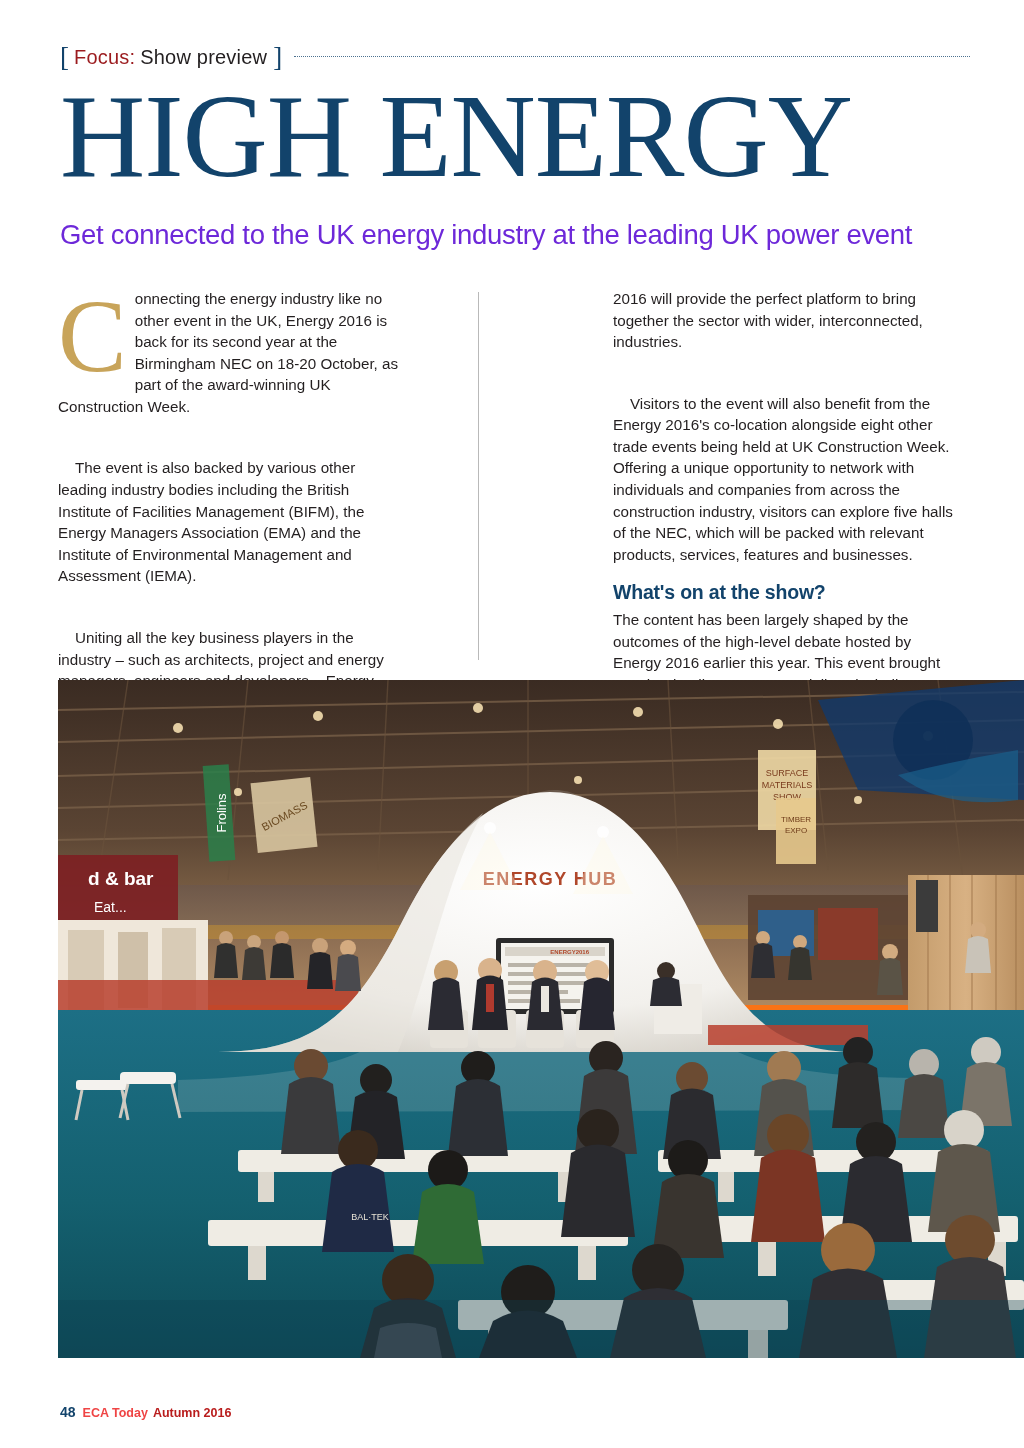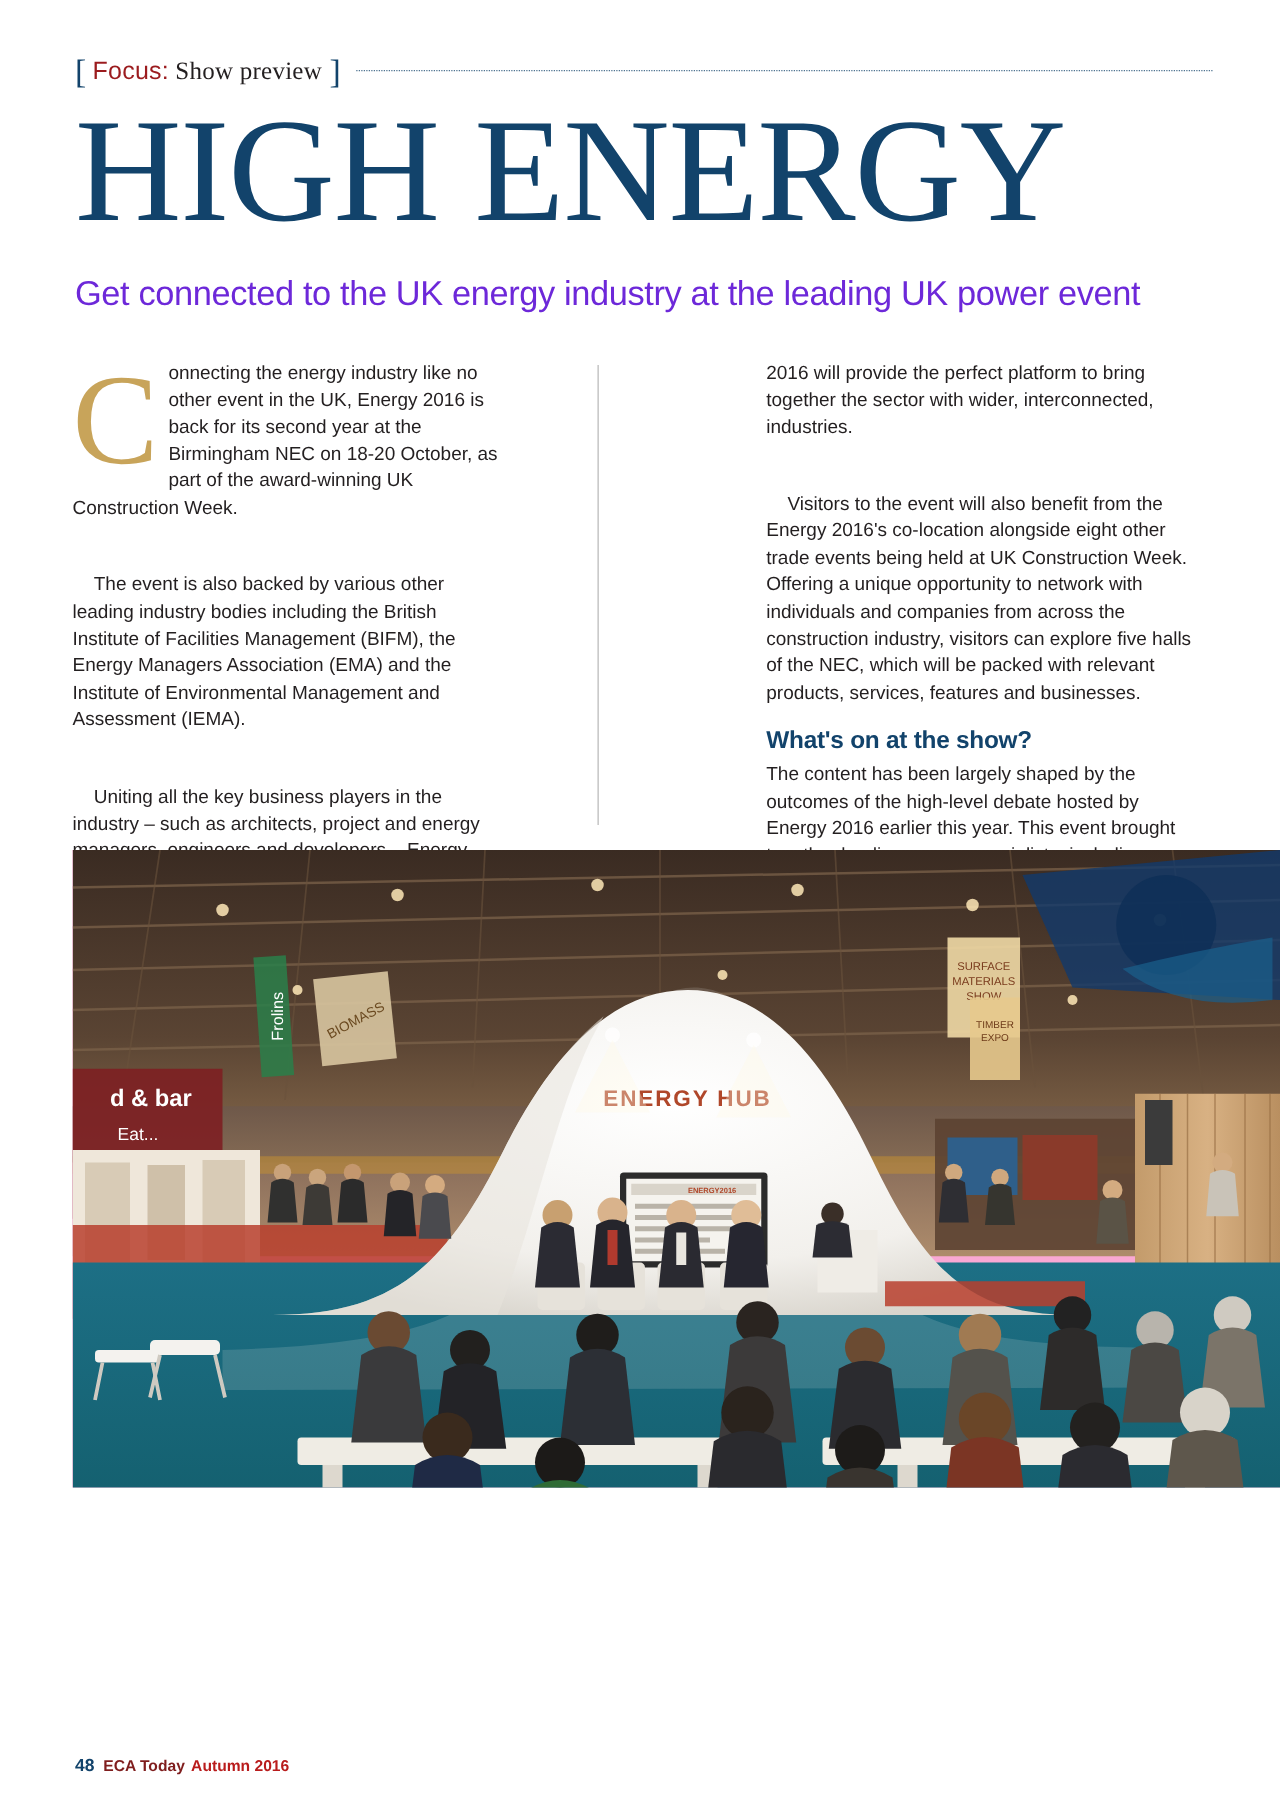--- a/index.html
+++ b/index.html
@@ -41,21 +41,21 @@
     font-weight: 400;
   }
   .kicker .focus-word {
     font-family: "Liberation Sans", sans-serif;
     font-size: 20px;
     color: #9b1b1e;
     margin: 0 5px 0 5px;
     letter-spacing: 0.2px;
   }
   .kicker .focus-sub {
-    font-family: Liberation Serif, serif;
+    font-family: Liberation Sans, sans-serif;
     font-size: 20px;
     color: #231f20;
     letter-spacing: 0.2px;
   }
   .kicker .bracket-right {
     margin-left: 6px;
   }
   .kicker .dotline {
     flex: 1;
     margin-left: 12px;
@@ -143,44 +143,44 @@
     margin: 14px 0 2px 0;
     letter-spacing: -0.2px;
   }
 
   
   .photo {
     position: absolute;
     left: 58px;
     top: 680px;
     width: 966px;
-    height: 510px;
+    height: 678px;
     overflow: hidden;
-    background: #f9a8d4;
+    background: #f97316;
   }
   .photo svg { display: block; }
 
   
   .footer {
     position: absolute;
     left: 60px;
     bottom: 28px;
     display: flex;
     align-items: baseline;
     font-size: 12.5px;
     text-align: center;
   }
   .footer .pagenum {
     color: #12436b;
     font-weight: bold;
     font-size: 14px;
     margin-right: 7px;
   }
   .footer .pub {
-    color: #7f1d1d;
+    color: #ef4444;
     font-weight: bold;
     margin-right: 5px;
   }
   .footer .issue {
     color: #b91c1c;
     font-weight: bold;
   }
 </style>
 </head>
 <body>

